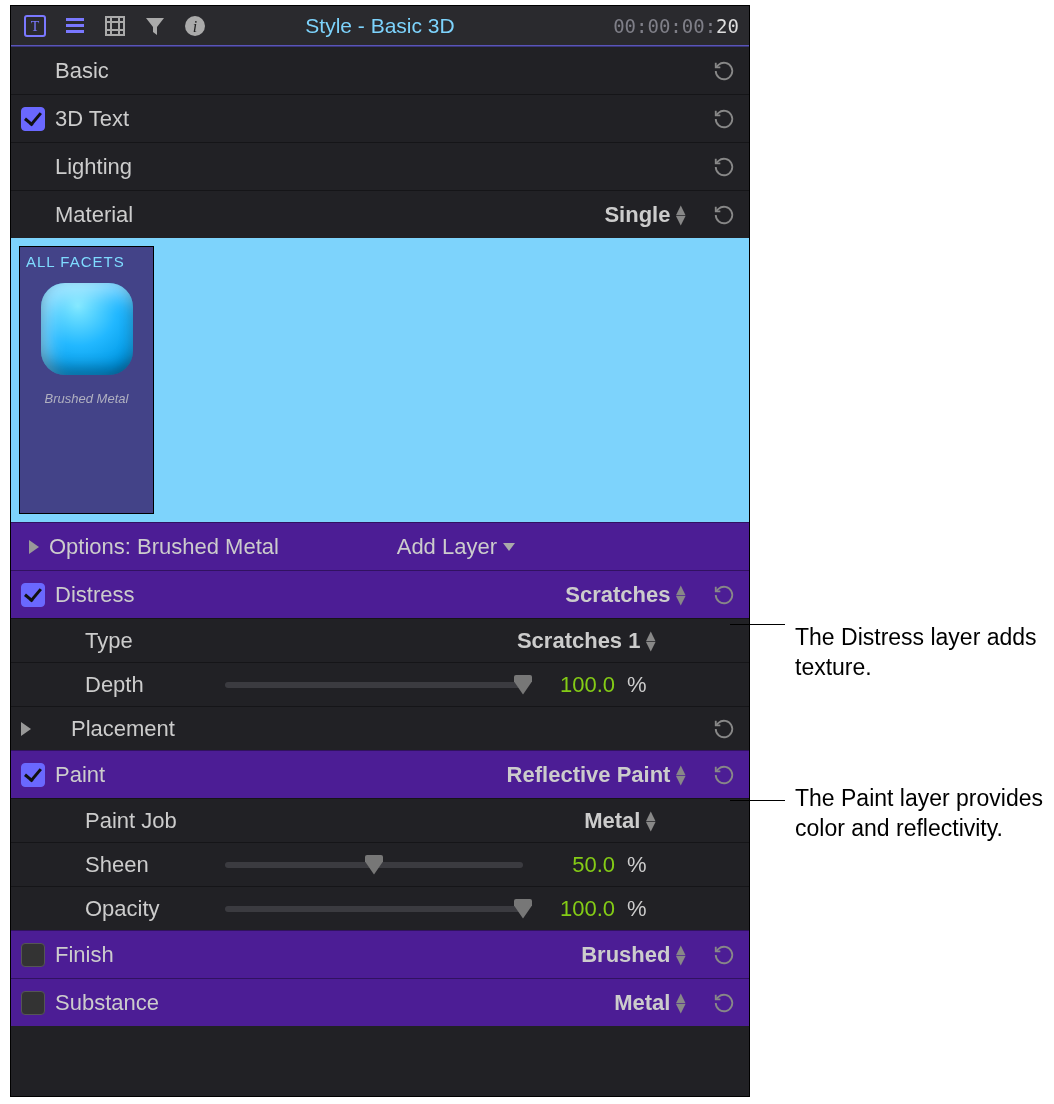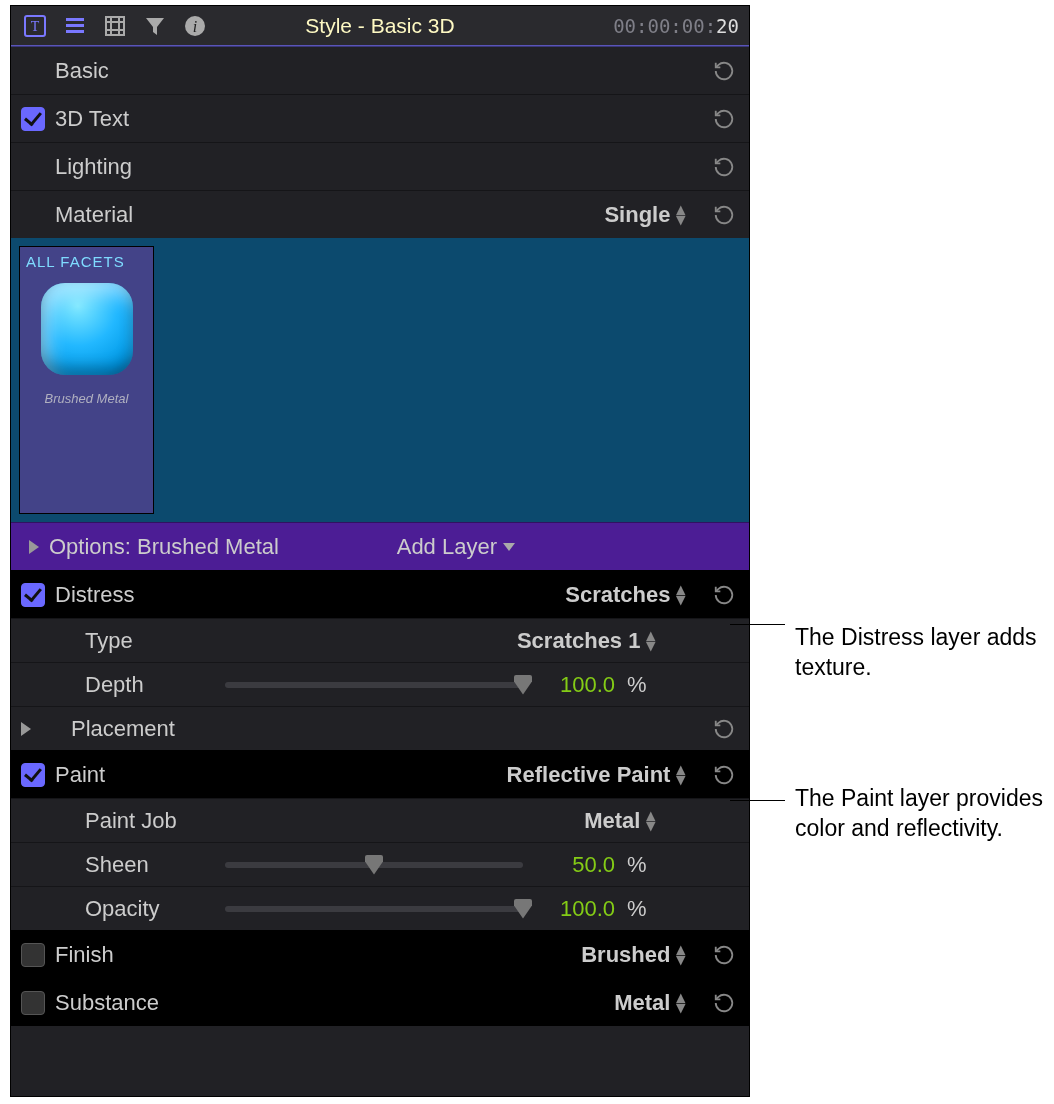--- a/index.html
+++ b/index.html
@@ -4,45 +4,45 @@
 <style>
   * { box-sizing: border-box; margin: 0; padding: 0; }
   body { font-family: -apple-system, "Helvetica Neue", Arial, sans-serif; background: #fff; width: 1054px; height: 1104px; position: relative; font-size: 21px; color: #ccc; }
   .panel { position: absolute; left: 10px; top: 5px; width: 740px; height: 1092px; background: #212125; border: 1px solid #000; }
   .topbar { height: 40px; background: #2a2a2e; display: flex; align-items: center; padding: 0 10px; border-bottom: 1px solid #444; position: relative; }
   .topbar-underline { position:absolute; left:0; right:0; bottom:-2px; height:2px; background:#5a55b8; }
   .tabicons { display: flex; gap: 12px; align-items: center; }
   .tabicon { width: 28px; height: 28px; display: flex; align-items: center; justify-content: center; color: #aaa; }
   .tabicon.active { color: #7a78ff; }
   .tabicon svg { width: 24px; height: 24px; }
-  .title { position:absolute; left:0; right:0; text-align:center; color:#fef9c3; pointer-events:none; }
+  .title { position:absolute; left:0; right:0; text-align:center; color:#7dd3fc; pointer-events:none; }
   .timecode { margin-left: auto; color:#7f7f88; font-family: ui-monospace, Menlo, monospace; font-size: 19px; }
   .timecode .frames { color: #ddd; }
   .row { display: flex; align-items: center; min-height: 48px; padding: 6px 14px 6px 10px; gap: 10px; border-top: 1px solid rgba(0,0,0,0.35); font-size: 22px; color:#ccc; position:relative; }
   .row.tight { min-height: 44px; gap: 40px; }
-  .row.lighter { background: #000000; }
+  .row.lighter { background: #4c1d95; }
   .row.lighter2 { background: #4c1d95; padding-left: 18px; }
   .check { width: 24px; height: 24px; border-radius: 4px; border: 1px solid #555; display:flex; align-items:center; justify-content:center; flex-shrink:0; }
   .check.on { background: #6a68ff; border-color:#6a68ff; }
   .check.on::after { content:""; width:7px; height:13px; border:solid #111; border-width:0 3px 3px 0; transform: rotate(40deg); margin-top:-3px; }
   .check.off { background:#333; }
   .spacer-check { width:24px; flex-shrink:0; }
   .label { color:#ccc; }
   .valcol { margin-left:auto; display:flex; align-items:center; gap:6px; min-width: 150px; justify-content:flex-end;font-weight:bold; }
   .popup { display:flex; align-items:center; gap:6px; color:#ccc; }
   .popup-arrows { color:#888; font-size:17px; line-height:10px; display:flex; flex-direction:column; }
   .reset-col { width:40px; display:flex; justify-content:flex-end; }
   .reset-icon { color:#888; width:22px; height:22px; }
   .disclosure { width:0; height:0; border-top:7px solid transparent; border-bottom:7px solid transparent; border-left:10px solid #999; flex-shrink:0; }
   .facet { width:135px; height:268px; background:#434388; margin:6px 4px; border:1px solid #000; padding:6px; display:flex; flex-direction:column; align-items:center; }
   .facet-label { color:#7fdcff; font-size:15px; letter-spacing:1px; align-self:flex-start; margin-bottom:4px; }
   .preview { width:110px; height:110px; display:flex; align-items:center; justify-content:center; }
   .cube { width:92px; height:92px; border-radius:24px; background: radial-gradient(circle at 40% 25%, #7fe8ff 0%, #22b8ff 45%, #0099e6 80%, #006fb0 100%); box-shadow: inset 0 -8px 14px rgba(0,0,0,0.3), inset 8px 12px 18px rgba(255,255,255,0.5); }
   .facet-name { color:#b0b0c0; font-style:italic; font-size:13px; line-height:22px; text-align:center; margin-top:4px; }
-  .facet-area { background:#0c4a6e; padding:2px 4px; }
+  .facet-area { background:#7dd3fc; padding:2px 4px; }
   .slider-wrap { display:flex; align-items:center; gap:12px; margin-left:auto; width:430px; }
   .slider-track { position:relative; flex:1; height:6px; background:#3b3b40; border-radius:3px; }
   .slider-thumb { position:absolute; top:50%; width:18px; height:20px; transform:translate(-50%,-50%); }
   .slider-thumb::before{ content:""; position:absolute; inset:0; background:#777; clip-path: polygon(50% 100%, 0 35%, 0 0, 100% 0, 100% 35%); border-radius:2px; }
   .slider-value { width:80px; text-align:right; color:#84cc16; }
   .slider-unit { width:28px; color:#ccc; }
   .addlayer { display:flex; align-items:center; gap:6px; color:#ccc; }
   .chev-down { width:0;height:0;border-left:6px solid transparent;border-right:6px solid transparent;border-top:8px solid #aaa; }
   .color-swatch { width:56px; height:24px; border:1px solid #777; background:#1fa5ff; }
   .annot { position:absolute; width:250px; color:#000; font-size:23px; line-height:30px; font-family:-apple-system,"Helvetica Neue",Arial,sans-serif; }

